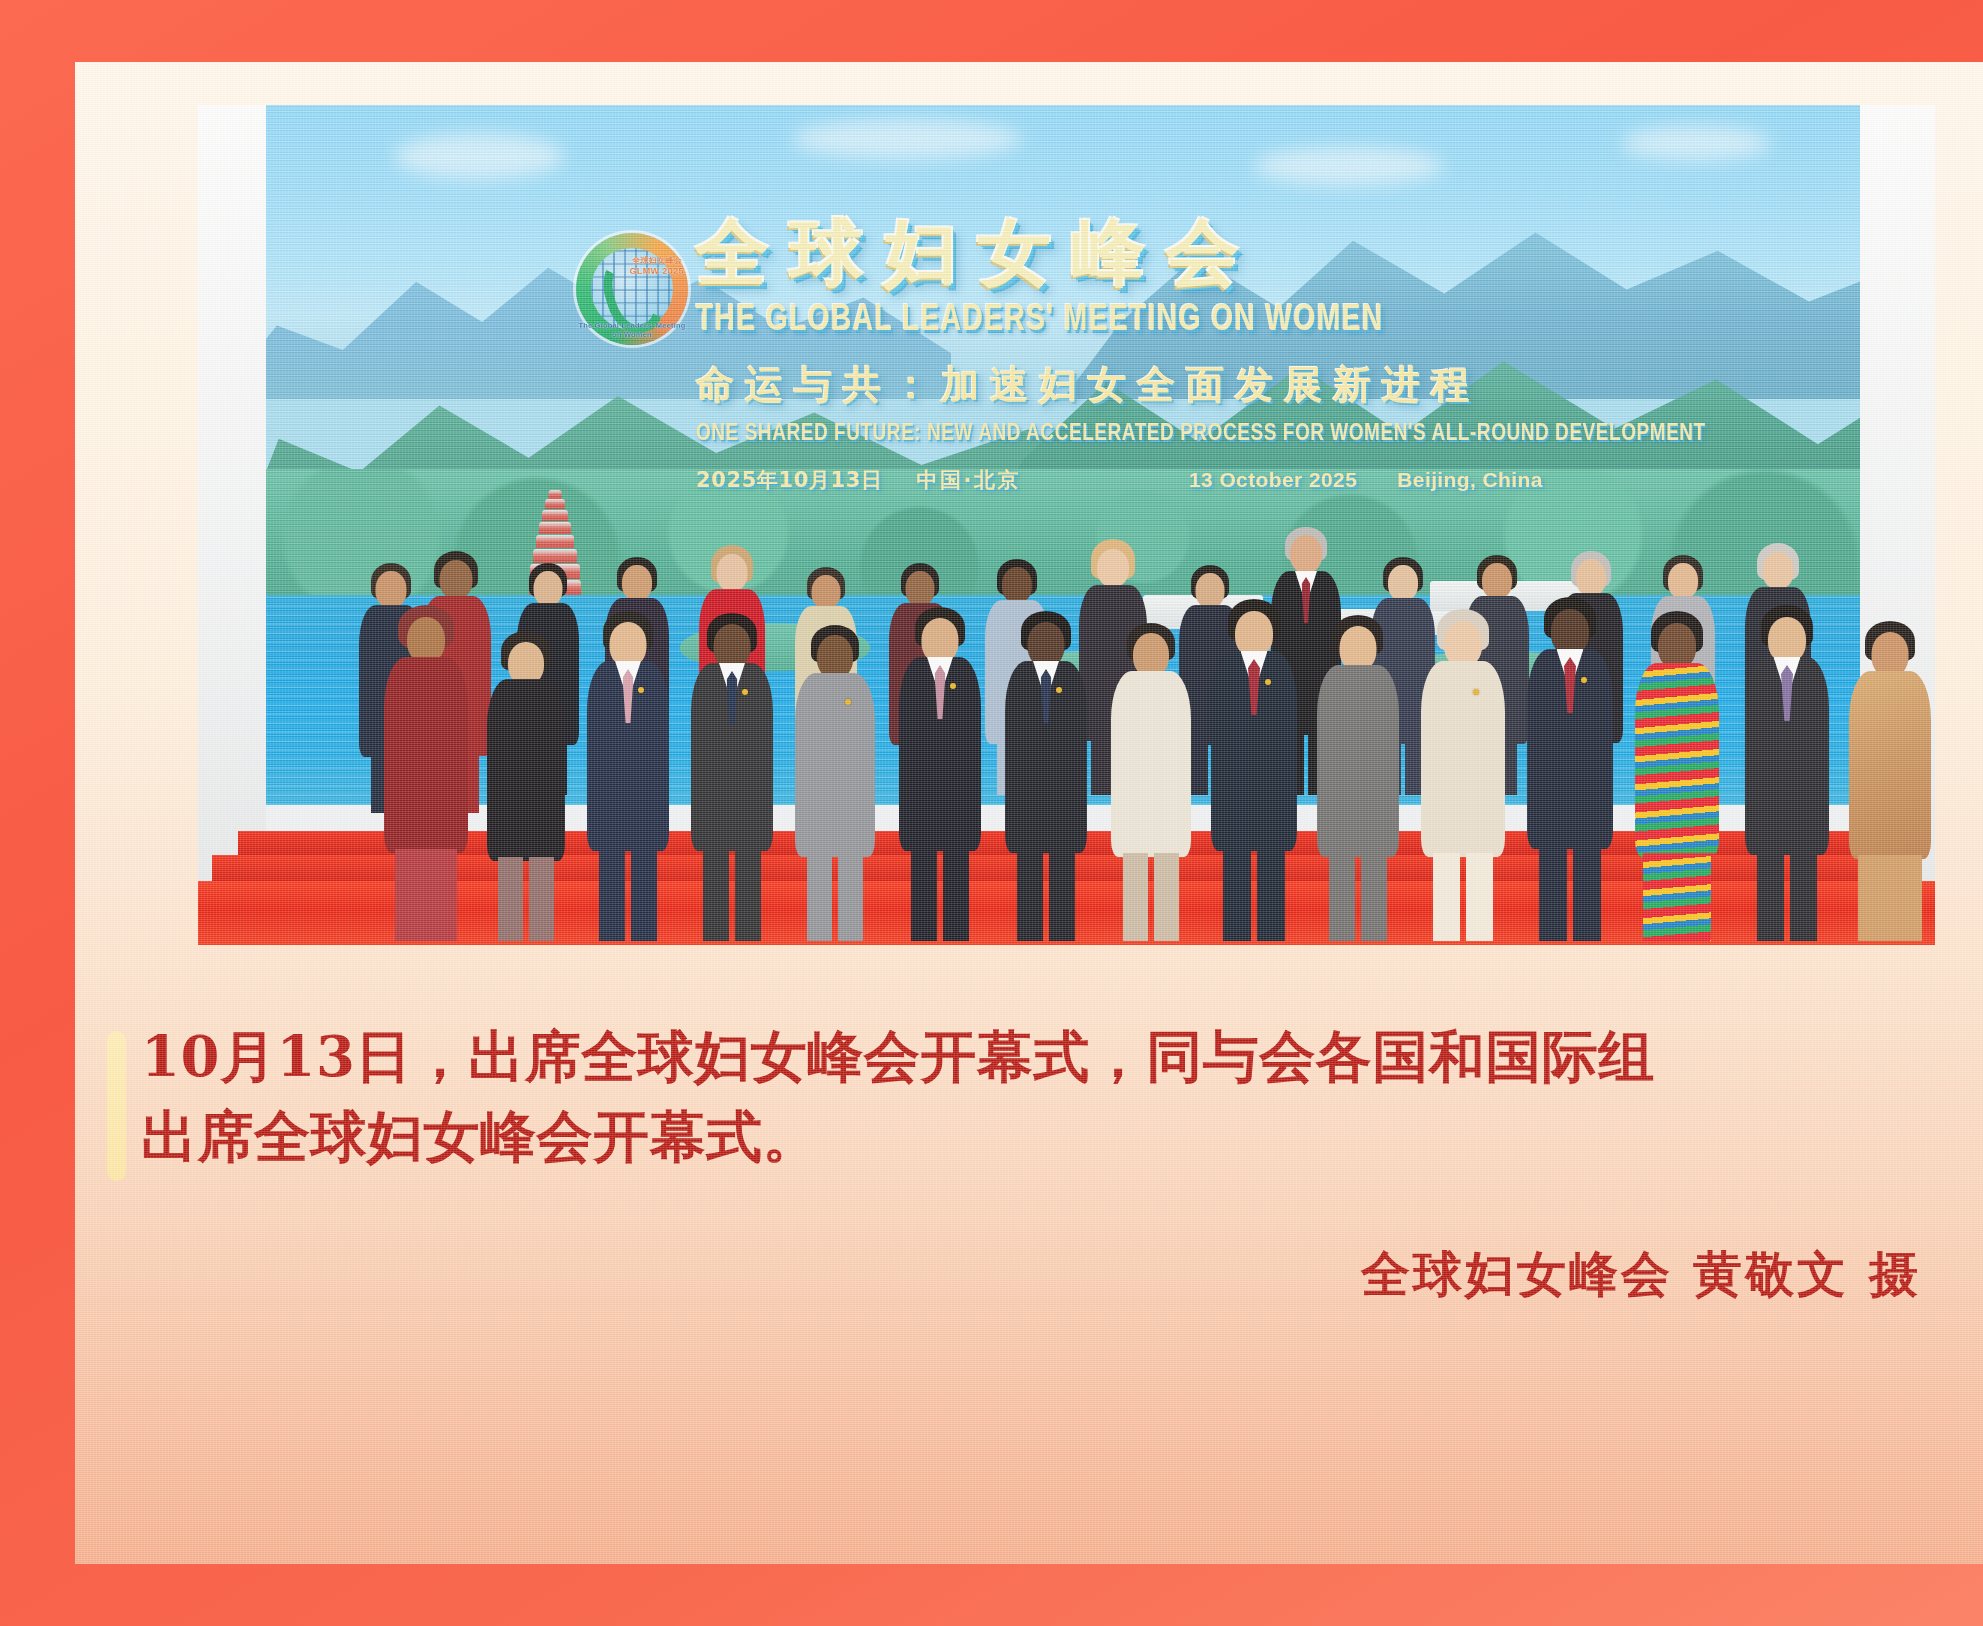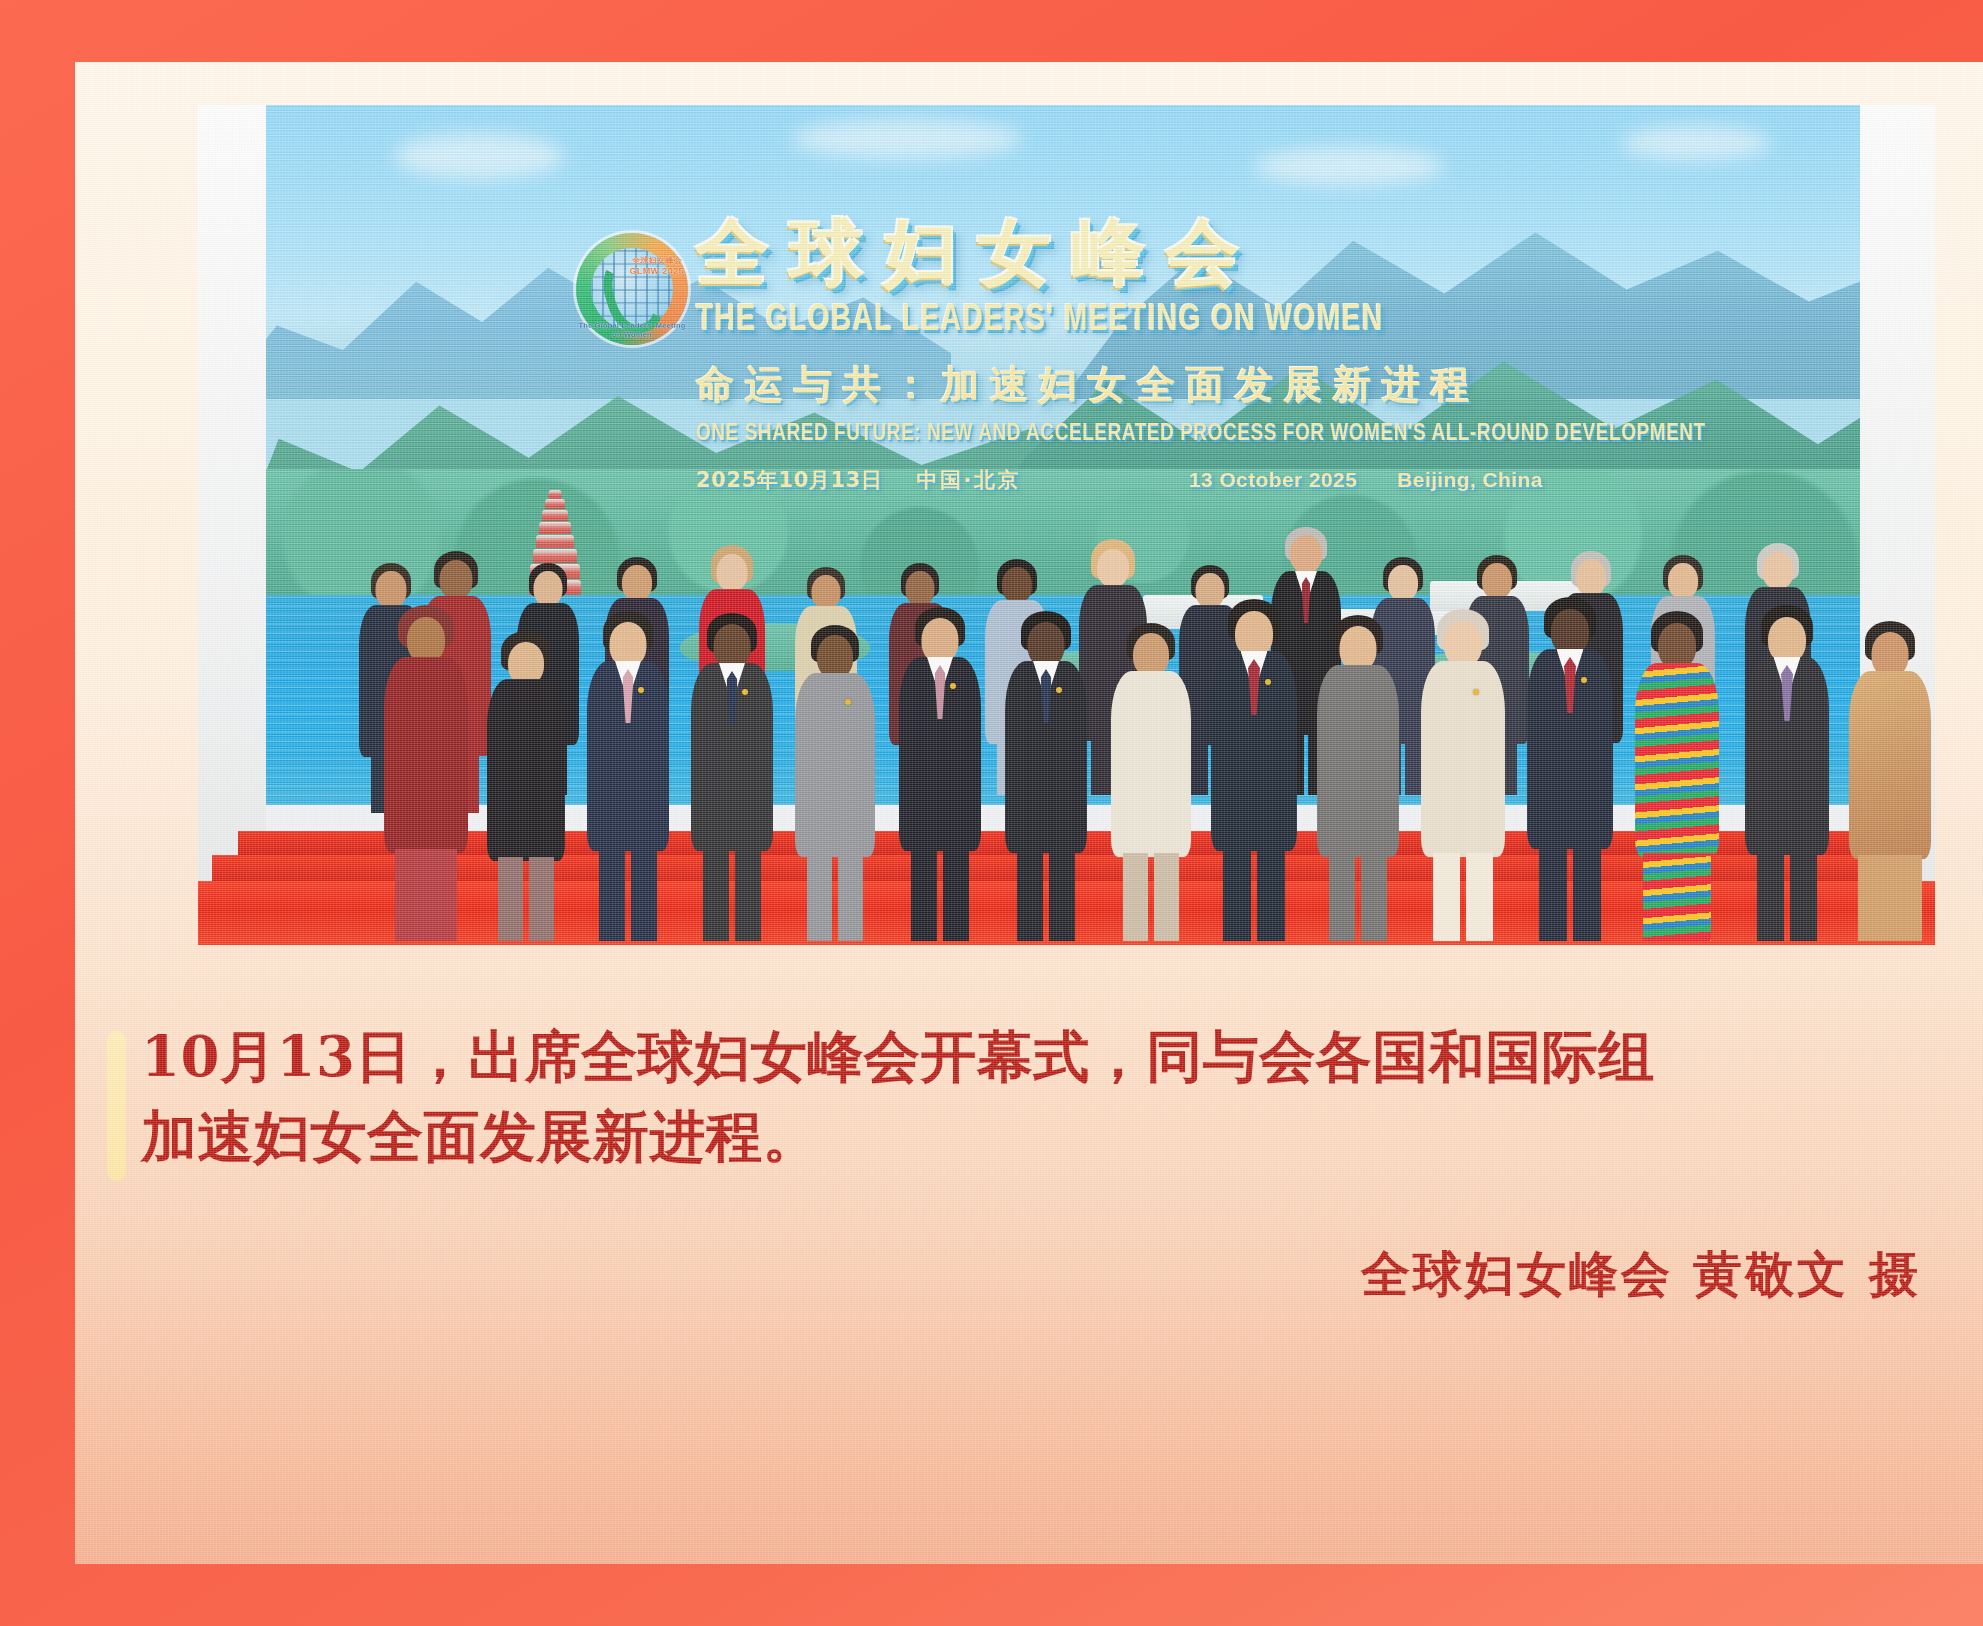--- a/index.html
+++ b/index.html
@@ -694,19 +694,19 @@
           <span class="l" style="width:96%; left:2%; height:86px; background:#CE9A62;"></span>
         </div>
       </div>
 
     </div>
 
     <div id="accent-bar"></div>
 
     <div id="caption">
       <div>10月13日，出席全球妇女峰会开幕式，同与会各国和国际组</div>
-      <div>加速妇女全面发展新进程。</div>
+      <div>出席全球妇女峰会开幕式。</div>
     </div>
 
     <div id="byline">全球妇女峰会 黄敬文 摄</div>
 
   </div>
 </div>
 
 </body></html>

